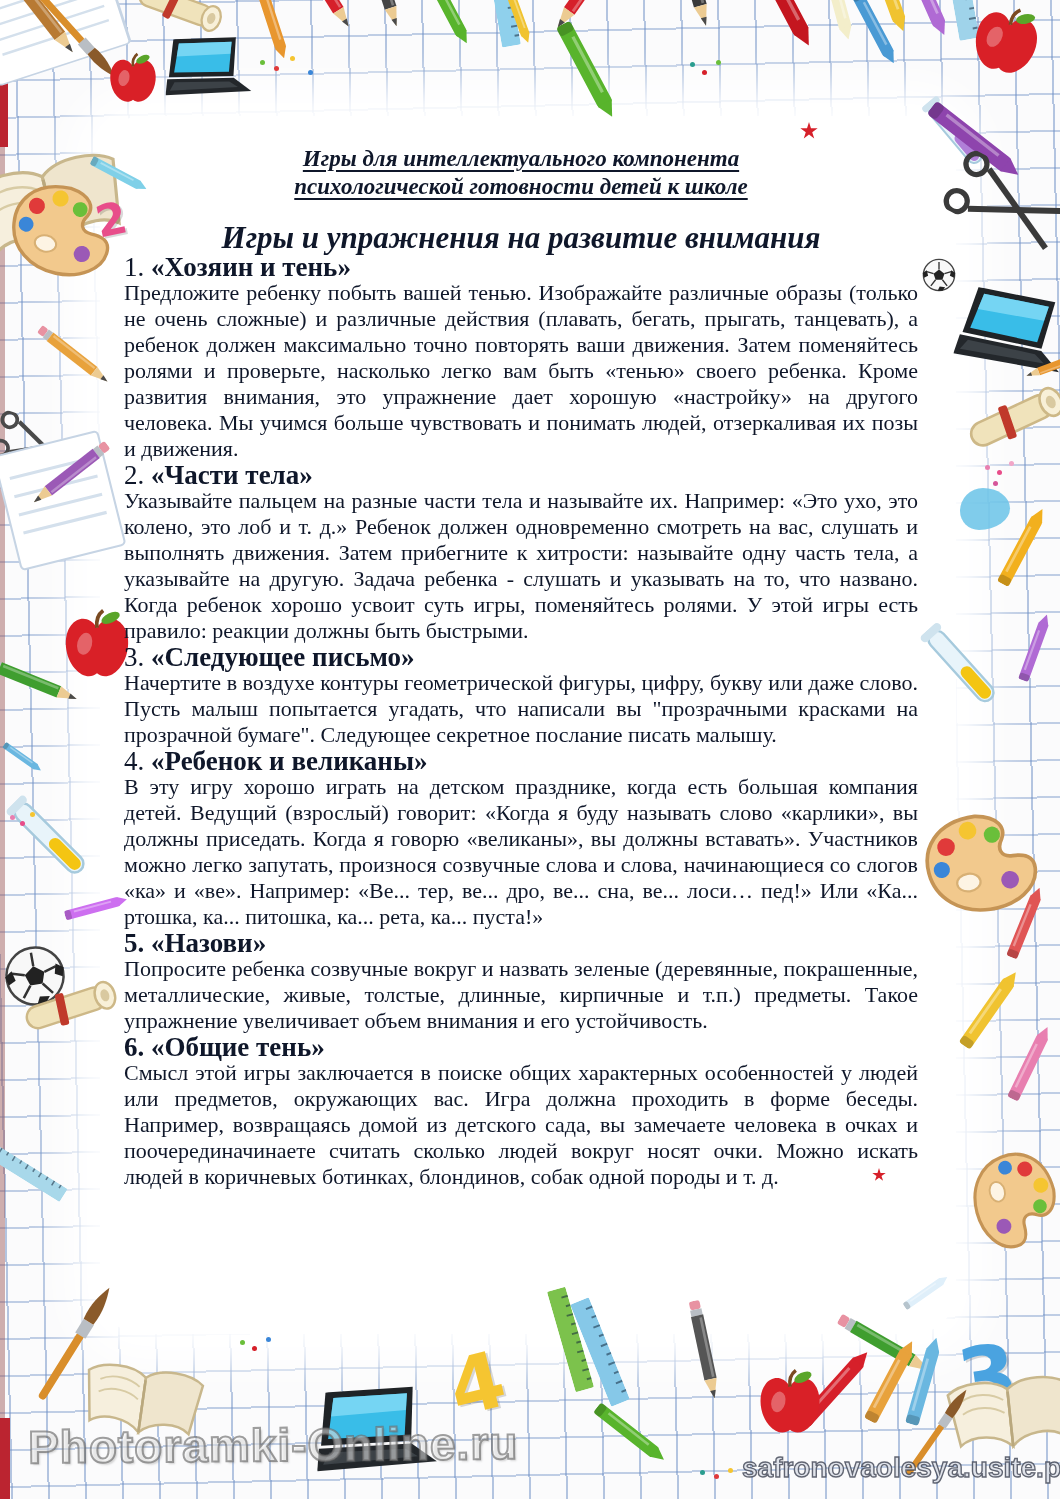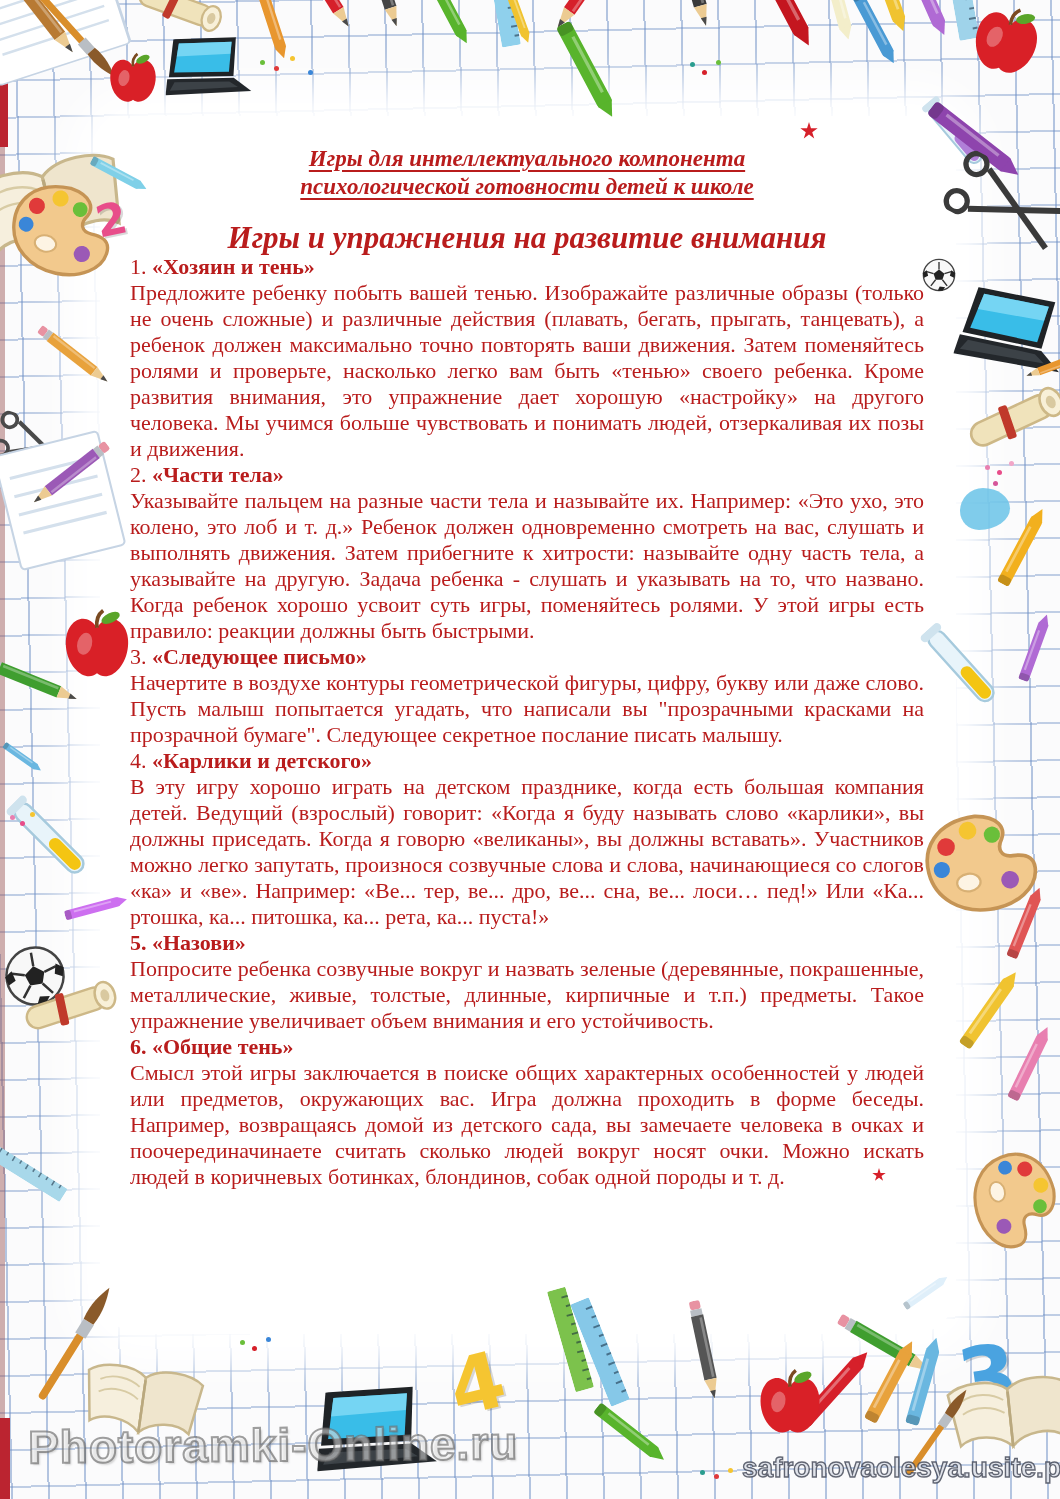--- a/index.html
+++ b/index.html
@@ -30,32 +30,32 @@
   .deco-num{
     position:absolute;z-index:2;font-family:"DejaVu Sans",sans-serif;font-weight:bold;
     text-shadow:2px 2px 0 rgba(0,0,0,.15);line-height:1;
   }
   .splat{position:absolute;z-index:2;opacity:.85;}
   .splatter{position:absolute;width:5px;height:5px;border-radius:50%;z-index:2;}
   .deco-star{position:absolute;z-index:2;background:#d6202a;
     clip-path:polygon(50% 0,61% 35%,98% 35%,68% 57%,79% 91%,50% 70%,21% 91%,32% 57%,2% 35%,39% 35%);}
   
   .content{
-    position:absolute;left:130px;top:145px;width:794px;z-index:3;
-    color:#b91c1c;font-size:22px;line-height:26px;
+    position:absolute;left:124px;top:145px;width:794px;z-index:3;
+    color:#0f172a;font-size:22px;line-height:26px;
   }
   .title-line{
     text-align:center;font-weight:bold;font-style:italic;font-size:23px;line-height:28px;
     text-decoration:underline;text-decoration-thickness:2px;text-underline-offset:4px;
   }
   .subtitle{
     margin-top:23px;margin-bottom:3px;text-align:center;
     font-weight:bold;font-style:italic;font-size:31px;line-height:27px;
   }
-  .sec-head{font-size:22px;line-height:26px;}
+  .sec-head{font-size:27px;line-height:26px;}
   .sec-title{font-weight:bold;}
   .sections > .section:nth-child(5) .sec-num,
   .sections > .section:nth-child(6) .sec-num{font-weight:bold;}
   .sec-body{text-align:justify;hyphens:auto;-webkit-hyphens:auto;}
   
   .wm{position:absolute;z-index:4;font-family:"Liberation Sans","DejaVu Sans",sans-serif;font-weight:bold;white-space:nowrap;}
   .wm-left{
     left:28px;top:1418px;font-size:46px;letter-spacing:1px;
     color:rgba(255,255,255,.45);
     -webkit-text-stroke:2px rgba(108,108,108,.65);
@@ -394,21 +394,21 @@
     </div>
     <div class="section">
       <div class="sec-head"><span class="sec-num">2.</span> <span class="sec-title">«Части тела»</span></div>
       <div class="sec-body">Указывайте пальцем на разные части тела и называйте их. Например: «Это ухо, это колено, это лоб и т. д.» Ребенок должен одновременно смотреть на вас, слушать и выполнять движения. Затем прибегните к хитрости: называйте одну часть тела, а указывайте на другую. Задача ребенка - слушать и указывать на то, что названо. Когда ребенок хорошо усвоит суть игры, поменяйтесь ролями. У этой игры есть правило: реакции должны быть быстрыми.</div>
     </div>
     <div class="section">
       <div class="sec-head"><span class="sec-num">3.</span> <span class="sec-title">«Следующее письмо»</span></div>
       <div class="sec-body">Начертите в воздухе контуры геометрической фигуры, цифру, букву или даже слово. Пусть малыш попытается угадать, что написали вы "прозрачными красками на прозрачной бумаге". Следующее секретное послание писать малышу.</div>
     </div>
     <div class="section">
-      <div class="sec-head"><span class="sec-num">4.</span> <span class="sec-title">«Карлики и детского»</span></div>
+      <div class="sec-head"><span class="sec-num">4.</span> <span class="sec-title">«Ребенок и великаны»</span></div>
       <div class="sec-body">В эту игру хорошо играть на детском празднике, когда есть большая компания детей. Ведущий (взрослый) говорит: «Когда я буду называть слово «карлики», вы должны приседать. Когда я говорю «великаны», вы должны вставать». Участников можно легко запутать, произнося созвучные слова и слова, начинающиеся со слогов «ка» и «ве». Например: «Ве... тер, ве... дро, ве... сна, ве... лоси…  пед!» Или «Ка... ртошка, ка... питошка, ка... рета, ка... пуста!»</div>
     </div>
     <div class="section">
       <div class="sec-head"><span class="sec-num">5.</span> <span class="sec-title">«Назови»</span></div>
       <div class="sec-body">Попросите ребенка созвучные вокруг и назвать зеленые (деревянные, покрашенные, металлические, живые, толстые, длинные, кирпичные и т.п.) предметы. Такое упражнение увеличивает объем внимания и его устойчивость.</div>
     </div>
     <div class="section">
       <div class="sec-head"><span class="sec-num">6.</span> <span class="sec-title">«Общие тень»</span></div>
       <div class="sec-body">Смысл этой игры заключается в поиске общих характерных особенностей у людей или предметов, окружающих вас. Игра должна проходить в форме беседы. Например, возвращаясь домой из детского сада, вы замечаете человека в очках и поочерединачинаете считать сколько людей вокруг носят очки. Можно искать людей в коричневых ботинках, блондинов, собак одной породы и т. д.</div>
     </div>

